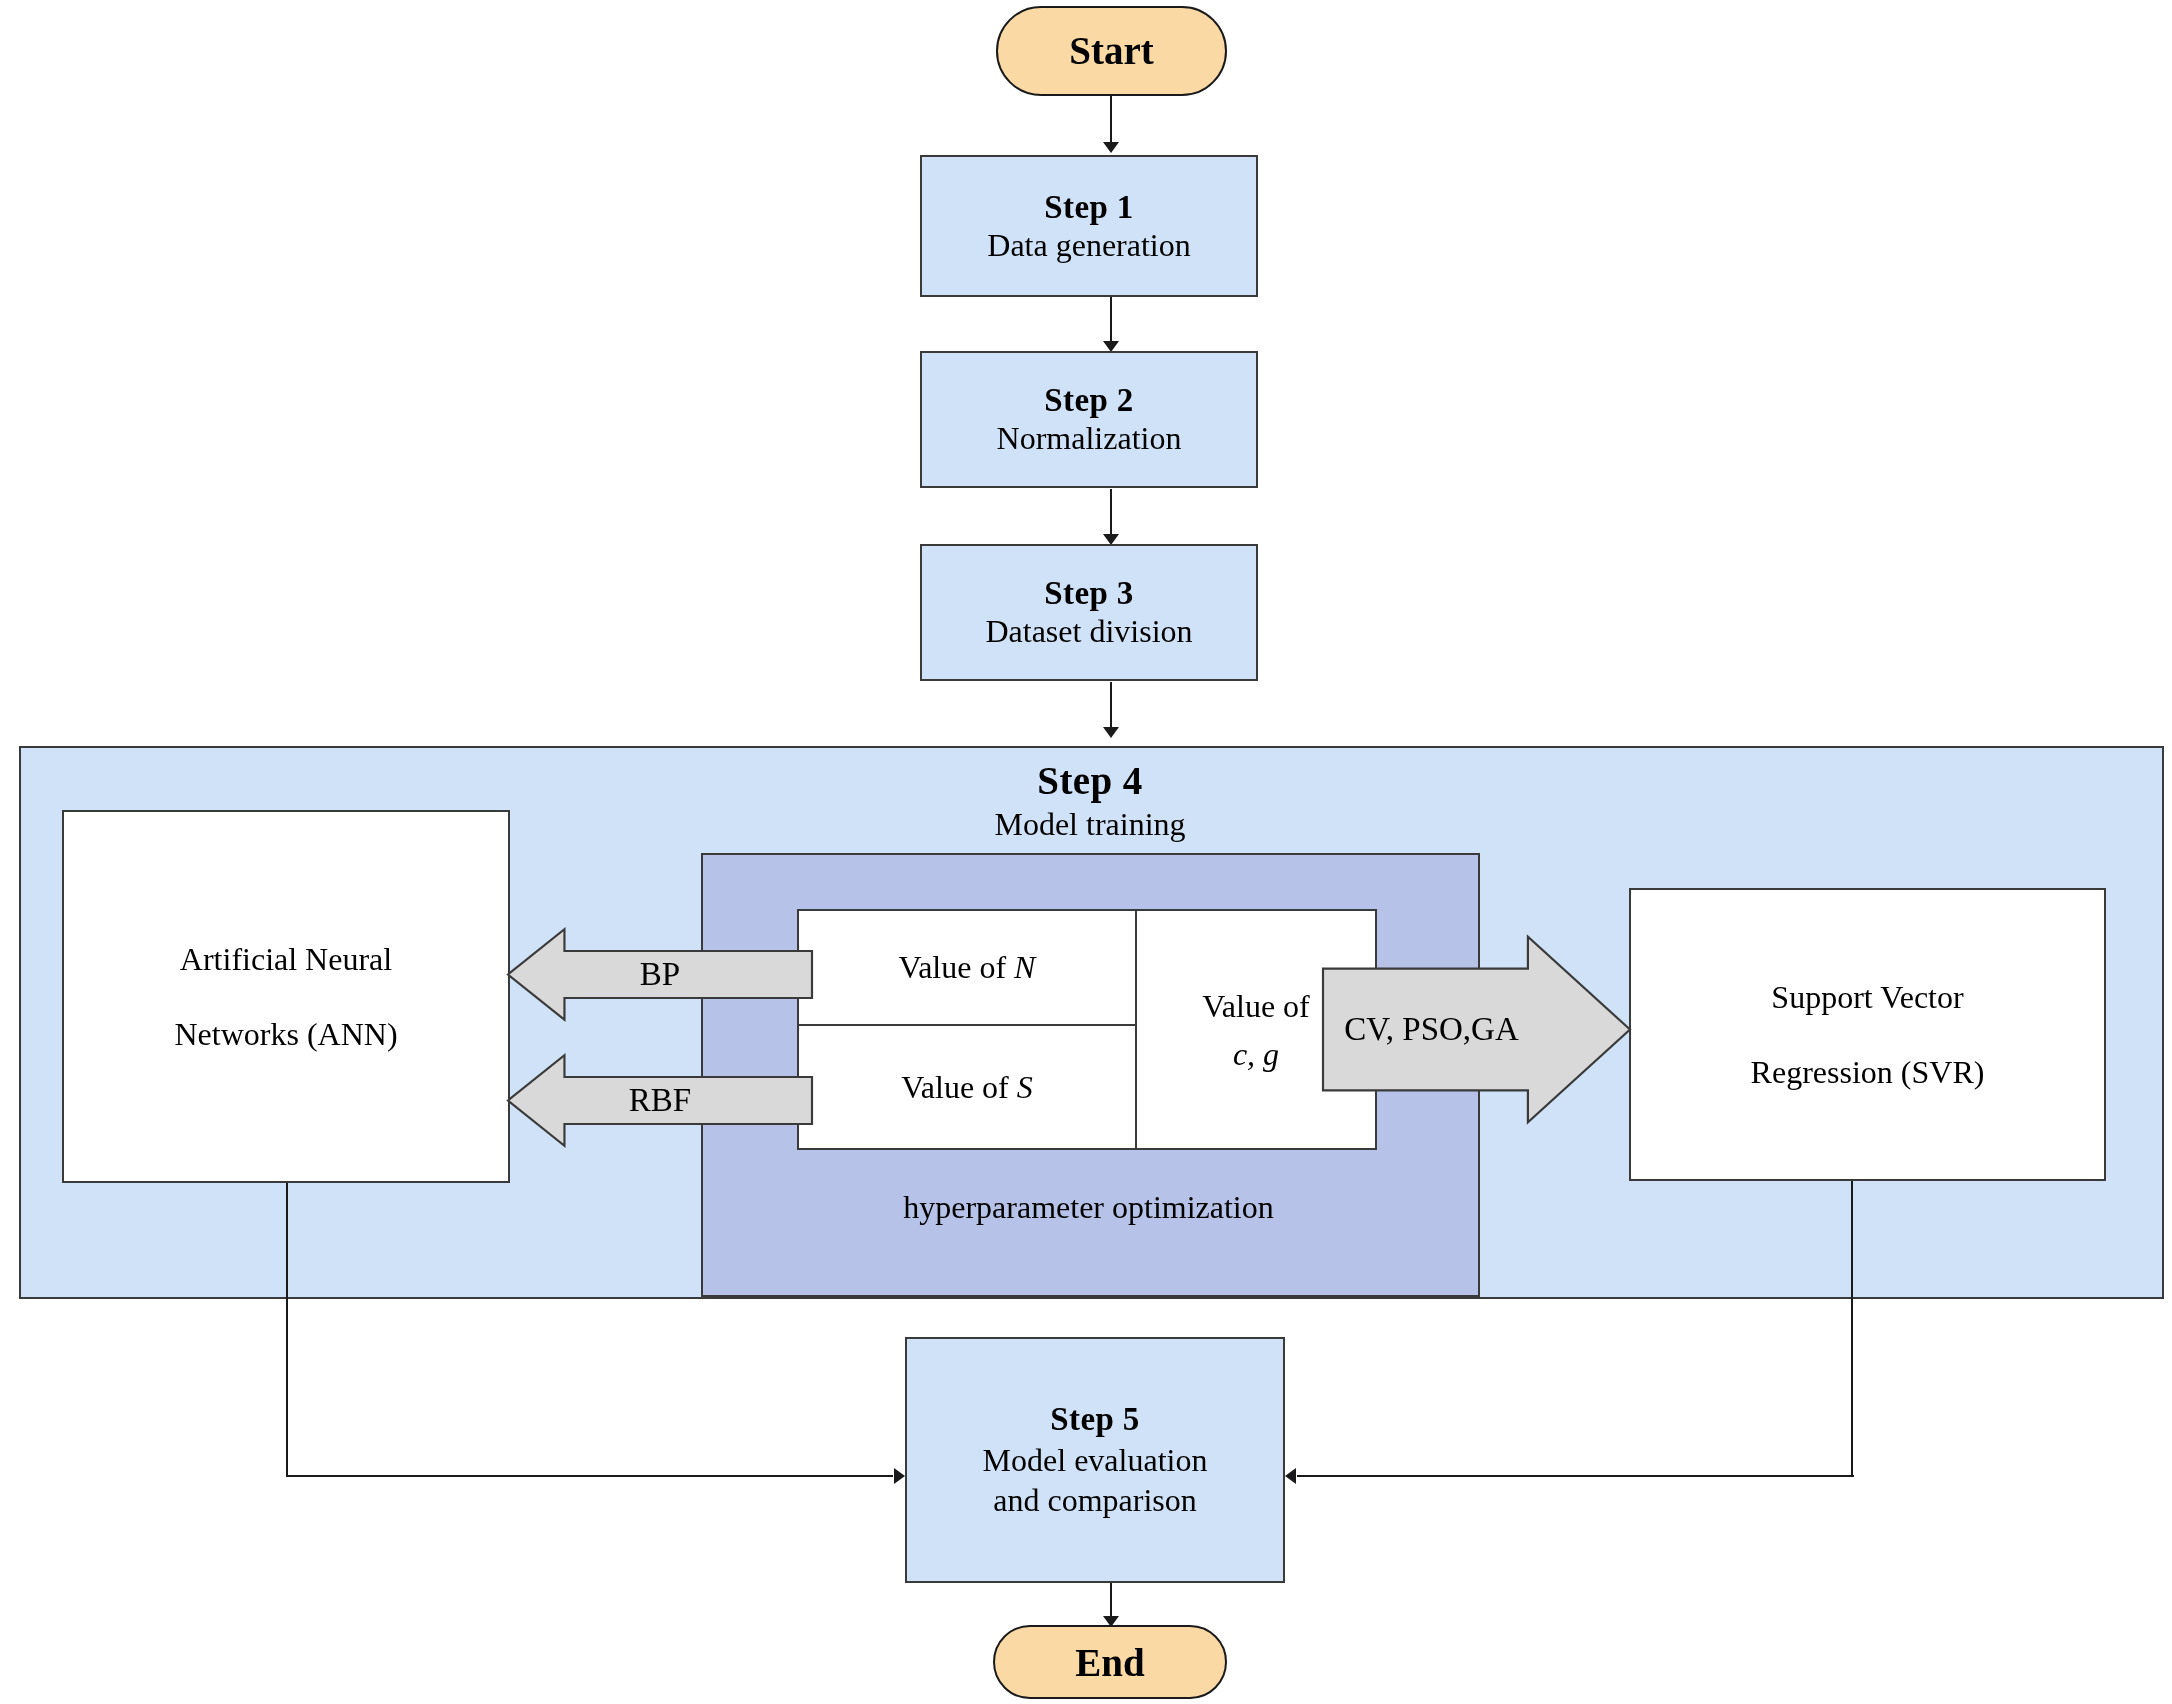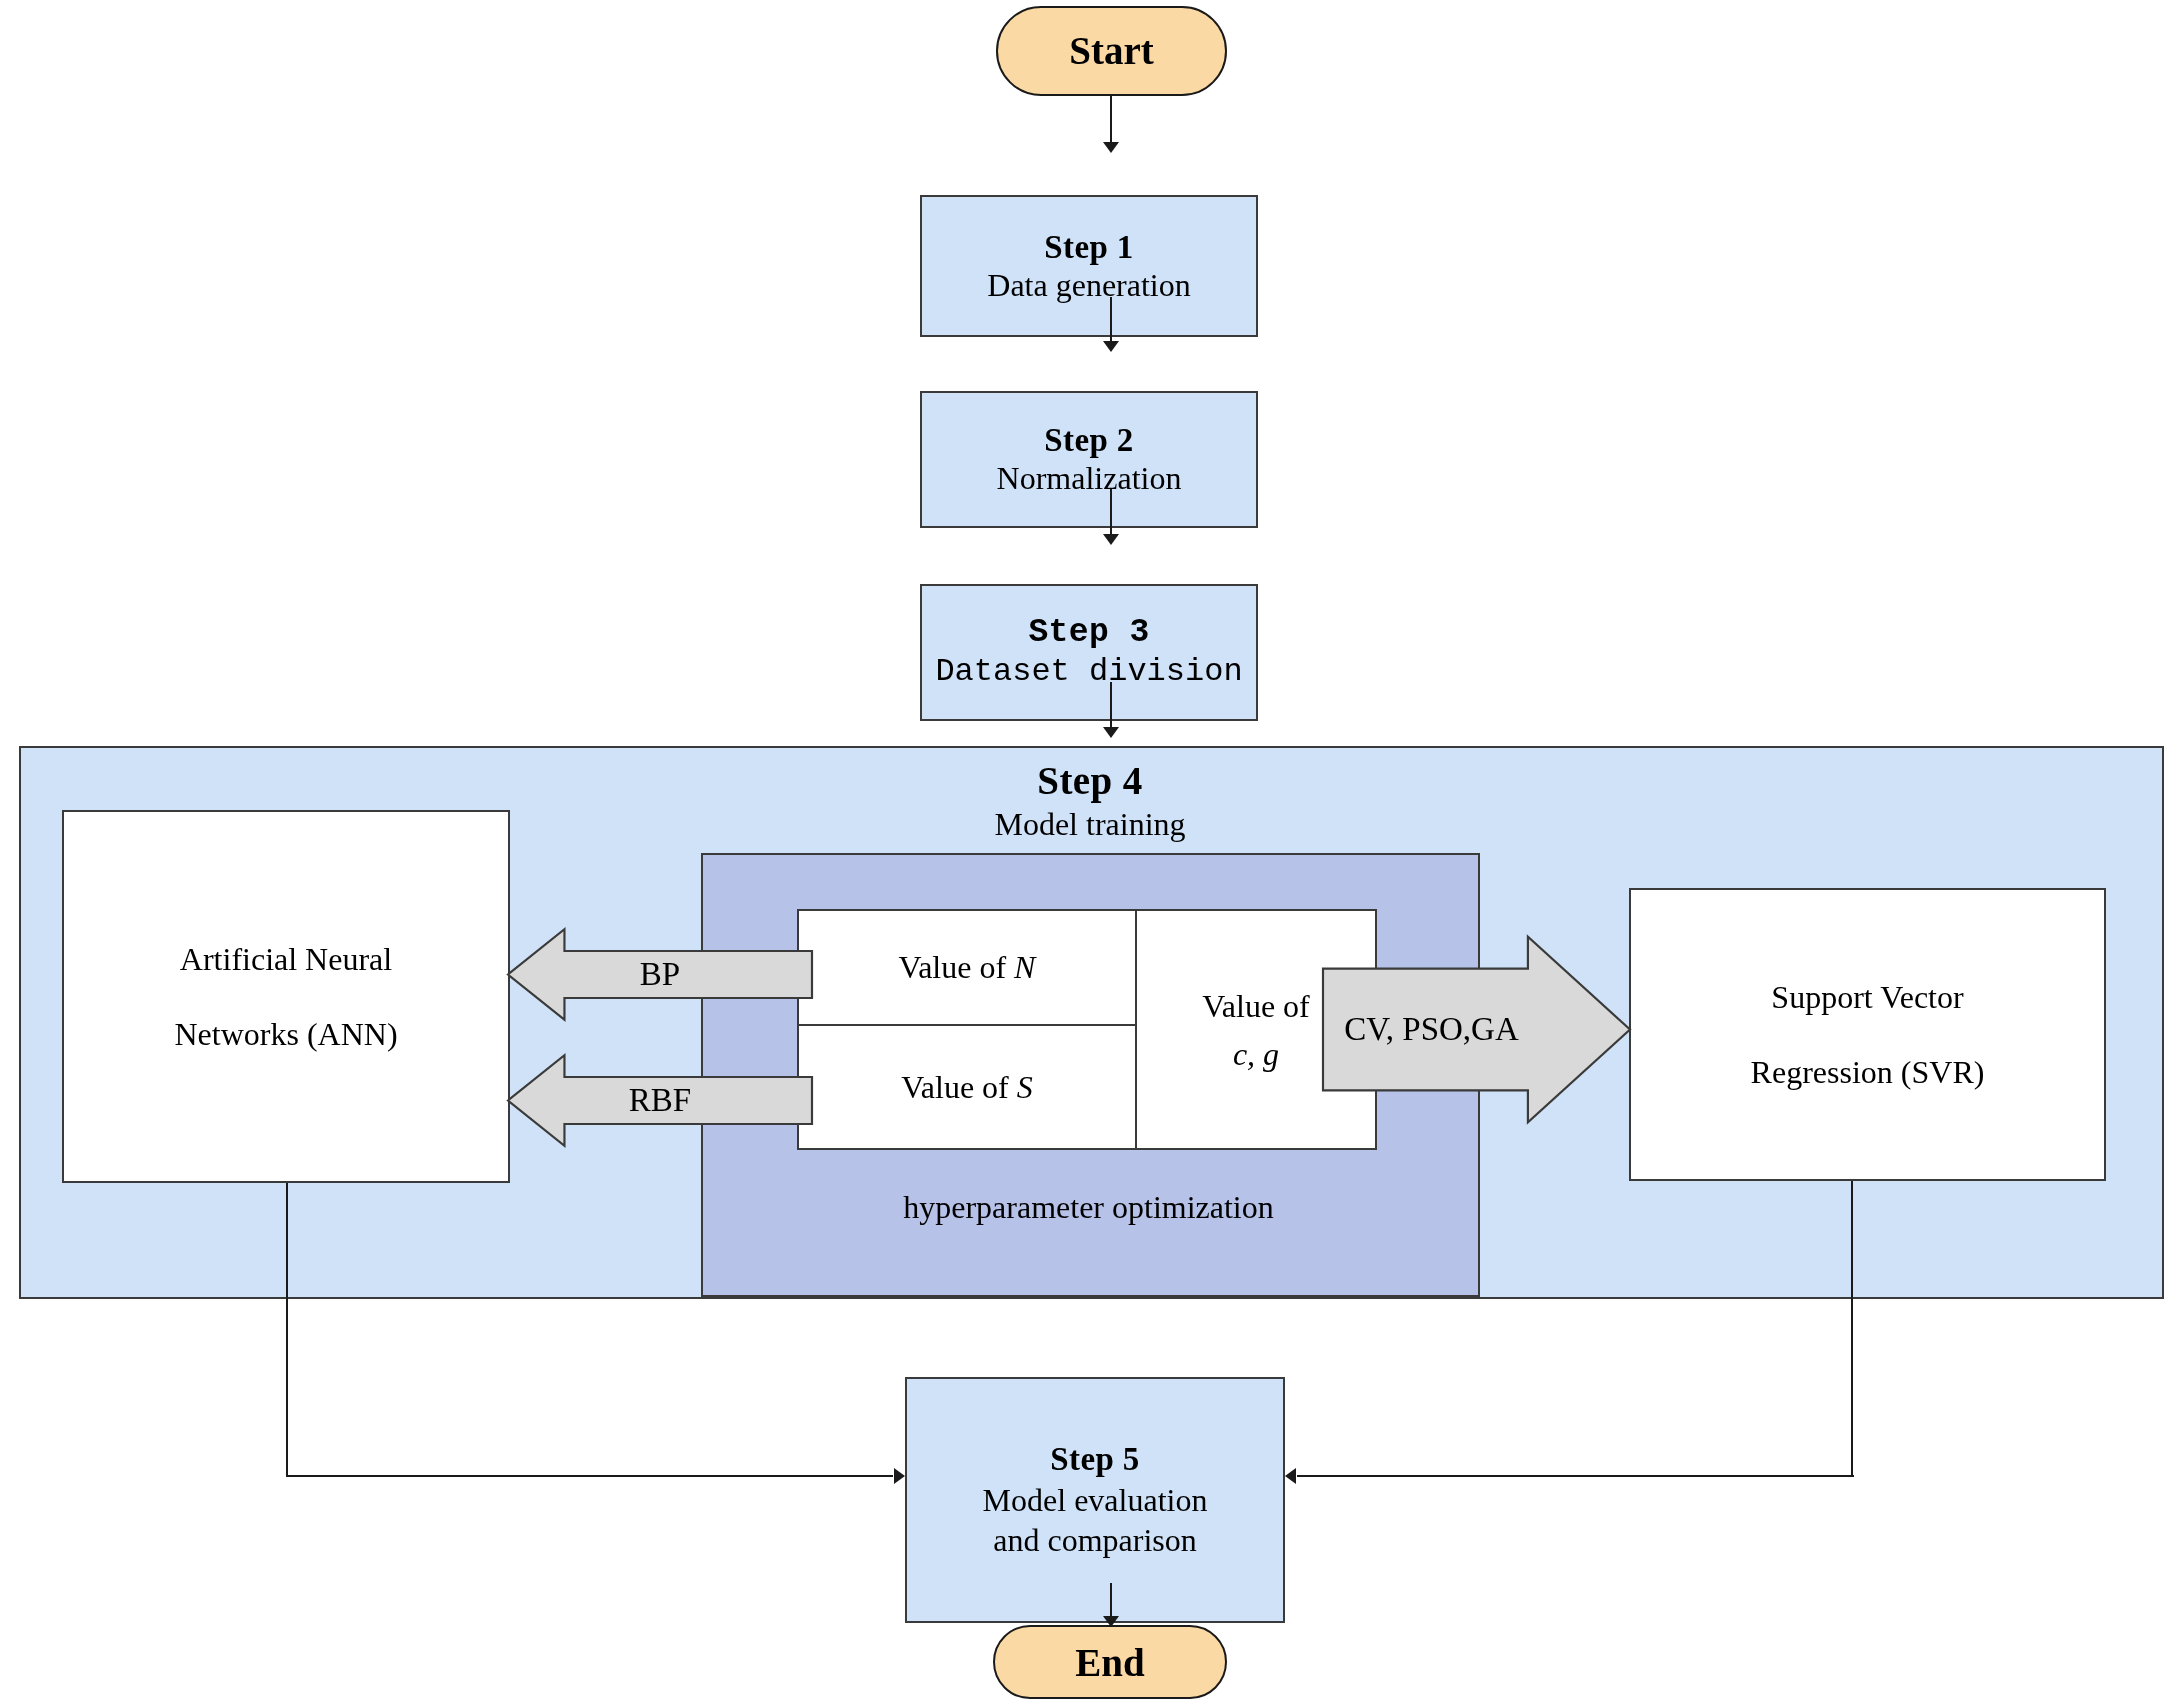--- a/index.html
+++ b/index.html
@@ -4,21 +4,21 @@
 <style>
   html,body{margin:0;padding:0;background:#ffffff;}
   body{font-family:"Liberation Serif", serif;}
   #stage{position:relative;width:2172px;height:1705px;background:#ffffff;overflow:hidden;}
 
   
   .node{position:absolute;box-sizing:border-box;display:flex;flex-direction:column;
         align-items:center;justify-content:center;text-align:center;color:#000;}
   .terminator{background:#fbd9a5;border:2.2px solid #1a1a1a;border-radius:722px;
         font-weight:bold;}
-  .stepbox{background:#cfe2f7;border:2.2px solid #3a3a3a;margin-top:40px;}
+  .stepbox{background:#cfe2f7;border:2.2px solid #3a3a3a;}
   .whitebox{background:#ffffff;border:2.2px solid #3a3a3a;gap:32px;}
   .container-step4{background:#cfe2f7;border:2.2px solid #3a3a3a;}
   .purplebox{background:#b6c2e8;border:2.2px solid #3a3a3a;}
   .cell{position:absolute;box-sizing:border-box;background:#ffffff;border:2.2px solid #3a3a3a;
         display:flex;align-items:center;justify-content:center;text-align:center;}
 
   .ttl{font-weight:bold;letter-spacing:0.4px;}
   .sub{font-weight:normal;}
   .ital{font-style:italic;}
 
@@ -59,21 +59,21 @@
   <div class="arrowdown" style="left:1103px;top:341px;"></div>
 
   <div class="node stepbox" style="left:920px;top:351px;width:338px;height:137px;">
     <div class="ttl" style="font-size:33px;line-height:1.18;">Step 2</div>
     <div class="sub" style="font-size:32px;line-height:1.18;">Normalization</div>
   </div>
 
   <div class="vline" style="left:1110px;top:489px;height:48px;"></div>
   <div class="arrowdown" style="left:1103px;top:534px;"></div>
 
-  <div class="node stepbox" style="left:920px;top:544px;width:338px;height:137px;font-family:Liberation Mono, monospace;">
+  <div class="node stepbox" style="left:920px;top:544px;width:338px;height:137px;">
     <div class="ttl" style="font-size:33px;line-height:1.18;">Step 3</div>
     <div class="sub" style="font-size:32px;line-height:1.18;">Dataset division</div>
   </div>
 
   <div class="vline" style="left:1110px;top:682px;height:48px;"></div>
   <div class="arrowdown" style="left:1103px;top:727px;"></div>
 
   <div class="container-step4" style="position:absolute;left:19px;top:746px;width:2141px;height:549px;"></div>
 
   <div style="position:absolute;left:920px;top:758px;width:340px;text-align:center;">

